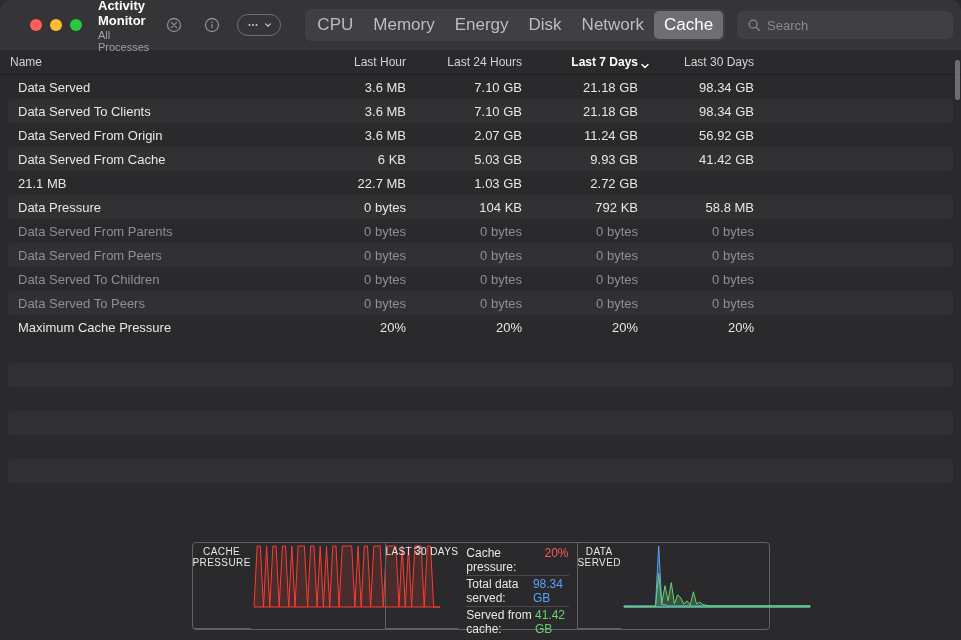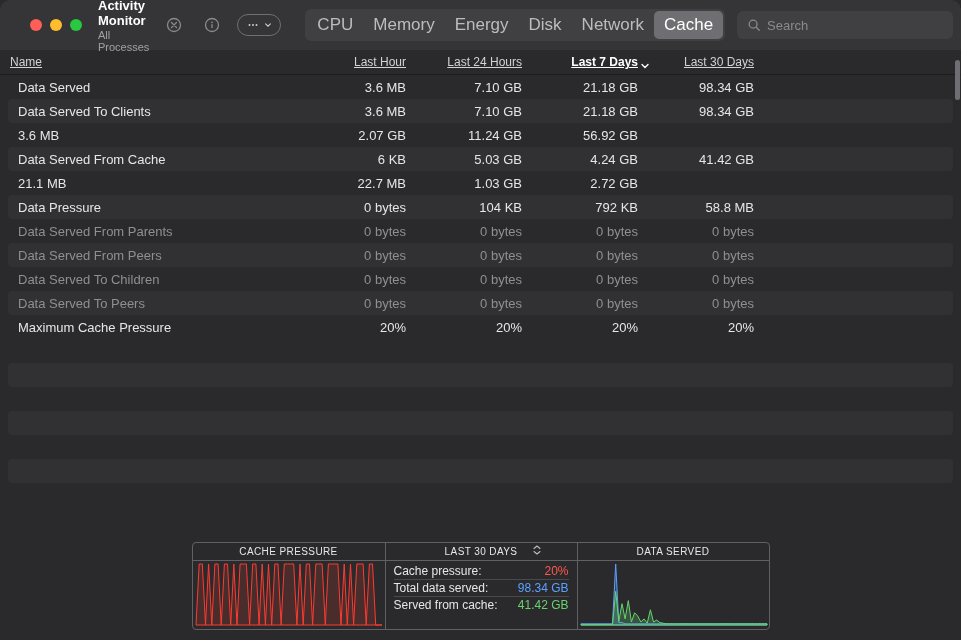--- a/index.html
+++ b/index.html
@@ -57,21 +57,21 @@
     .thead {
       display: grid;
       grid-template-columns: 300px 116px 116px 116px 116px 186px;
       align-items: center;
       height: 25px;
       background: #2a2a2c;
       border-bottom: 1px solid #1d1d1f;
       font-size: 12px;
       color: #d3d3d6;
     }
-    .th { padding: 0 10px; text-align: right; position: relative; text-decoration: underline; }
+    .th { padding: 0 10px; text-align: right; position: relative; }
     .th:first-child { text-align: left; }
     .th-sorted { color: #fff; font-weight: 600; }
     .th .sort-chev { position: absolute; right: -2px; top: 6px; }
 
     .tbody { padding: 0 8px; }
     .row {
       display: grid;
       grid-template-columns: 292px 116px 116px 116px 116px 178px;
       align-items: center;
       height: 24px;
@@ -86,21 +86,21 @@
     .spacerrows { padding: 0 8px; margin-top: 24px; display:flex; flex-direction: column; gap: 24px; }
     .spacerrow { height: 24px; background:#313133; border-radius: 4px; }
 
     .footer {
       position: absolute; left: 0; right: 0; bottom: 10px;
       display: flex; justify-content: center;
     }
     .panel-wrap { display: flex; border: 1px solid #616164; border-radius: 4px; }
     .panel {
       width: 192px; height: 86px; position: relative;
-      display: flex; flex-direction: column;
+      display: flex; flex-direction: row;
     }
     .panel + .panel { border-left: 1px solid #616164; }
     .panel-header {
       font-size: 10px; letter-spacing: 0.4px; text-align: center; color: #e6e6e6;
       padding: 3px 0; border-bottom: 1px solid #616164; position: relative;
       text-transform: uppercase;
     }
     .panel-header .stepper { position: absolute; right: 36px; top: 2px; color:#aaa; font-size: 10px; }
     .panel-body { flex: 1; position: relative; }
 
@@ -205,31 +205,32 @@
       </div>
       <div class="row odd">
         <div class="cell">Data Served To Clients</div>
         <div class="cell">3.6 MB</div>
         <div class="cell">7.10 GB</div>
         <div class="cell">21.18 GB</div>
         <div class="cell">98.34 GB</div>
         <div class="cell"></div>
       </div>
       <div class="row">
+        <div class="cell">Data Served From Origin</div>
         <div class="cell">3.6 MB</div>
         <div class="cell">2.07 GB</div>
         <div class="cell">11.24 GB</div>
         <div class="cell">56.92 GB</div>
         <div class="cell"></div>
       </div>
       <div class="row odd">
         <div class="cell">Data Served From Cache</div>
         <div class="cell">6 KB</div>
         <div class="cell">5.03 GB</div>
-        <div class="cell">4.24 GB</div>
+        <div class="cell">9.93 GB</div>
         <div class="cell">41.42 GB</div>
         <div class="cell"></div>
       </div>
       <div class="row">
         <div class="cell">21.1 MB</div>
         <div class="cell">22.7 MB</div>
         <div class="cell">1.03 GB</div>
         <div class="cell">2.72 GB</div>
         <div class="cell"></div>
       </div>

